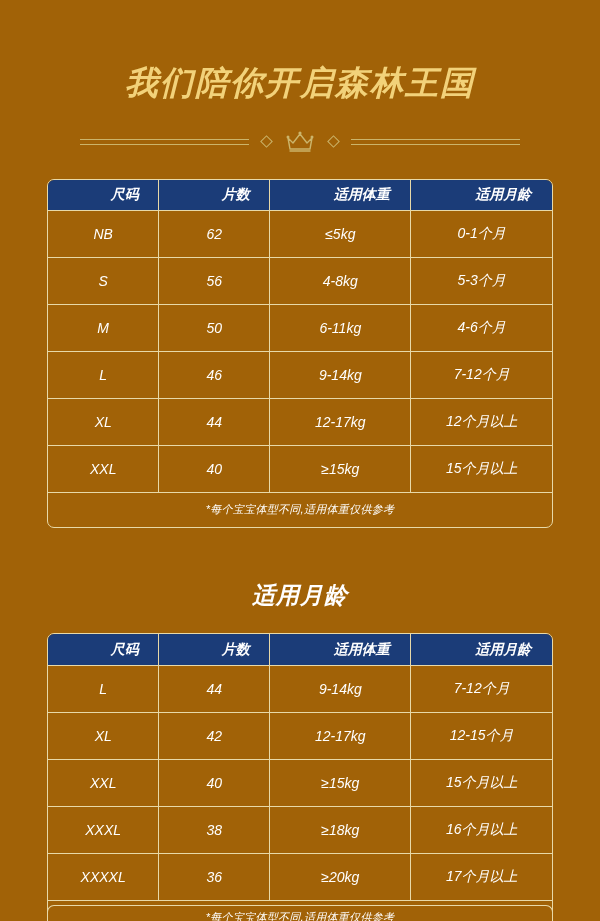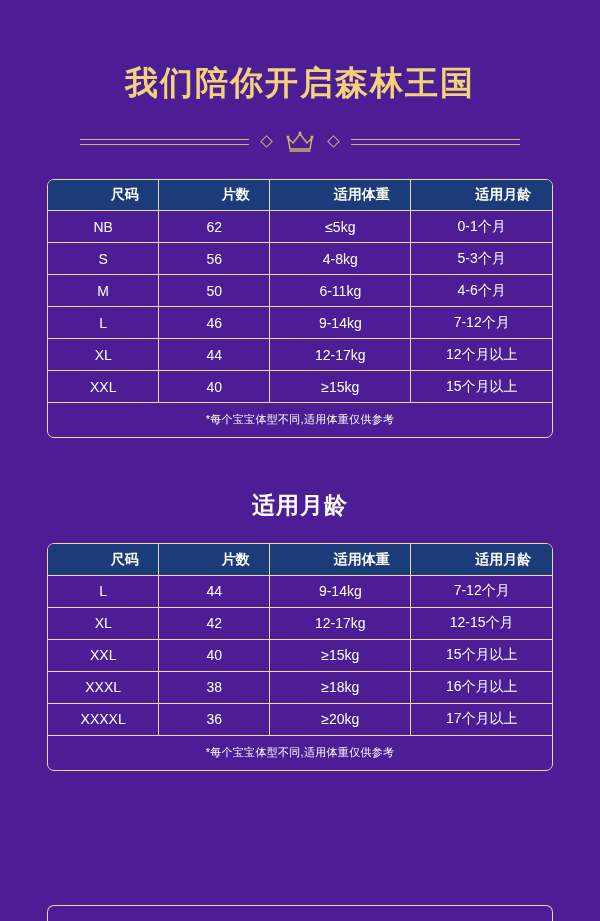--- a/index.html
+++ b/index.html
@@ -10,23 +10,24 @@
     width: 600px;
     height: 921px;
     background: #1e4d33;
     font-family: "Liberation Sans", sans-serif;
     overflow: hidden;
     position: relative;
   }
   .page {
     width: 600px;
     height: 921px;
-    background: #4c1d95;
-    position: relative;
-    box-sizing: border-box;
+    background: #a16207;
+    position: relative;
+    box-sizing: border-box;
+    font-style: italic;
   }
 
   
   .header {
     padding-top: 62px;
     text-align: center;
   }
   .main-title {
     color: #f2d27a;
     font-size: 33px;
@@ -106,21 +107,21 @@
   table.size-table {
     width: 100%;
     border-collapse: collapse;
     table-layout: fixed;
   }
   table.size-table th,
   table.size-table td {
     text-align: center;
     color: #ffffff;
     font-size: 14px;
-    height: 32px;
+    height: 47px;
     border-right: 1px solid #e8d9a8;
     border-bottom: 1px solid #e8d9a8;
     box-sizing: border-box;
   }
   table.size-table tr th:last-child,
   table.size-table tr td:last-child {
     border-right: none;
   }
   table.size-table thead th {
     background: #1b3c78;

